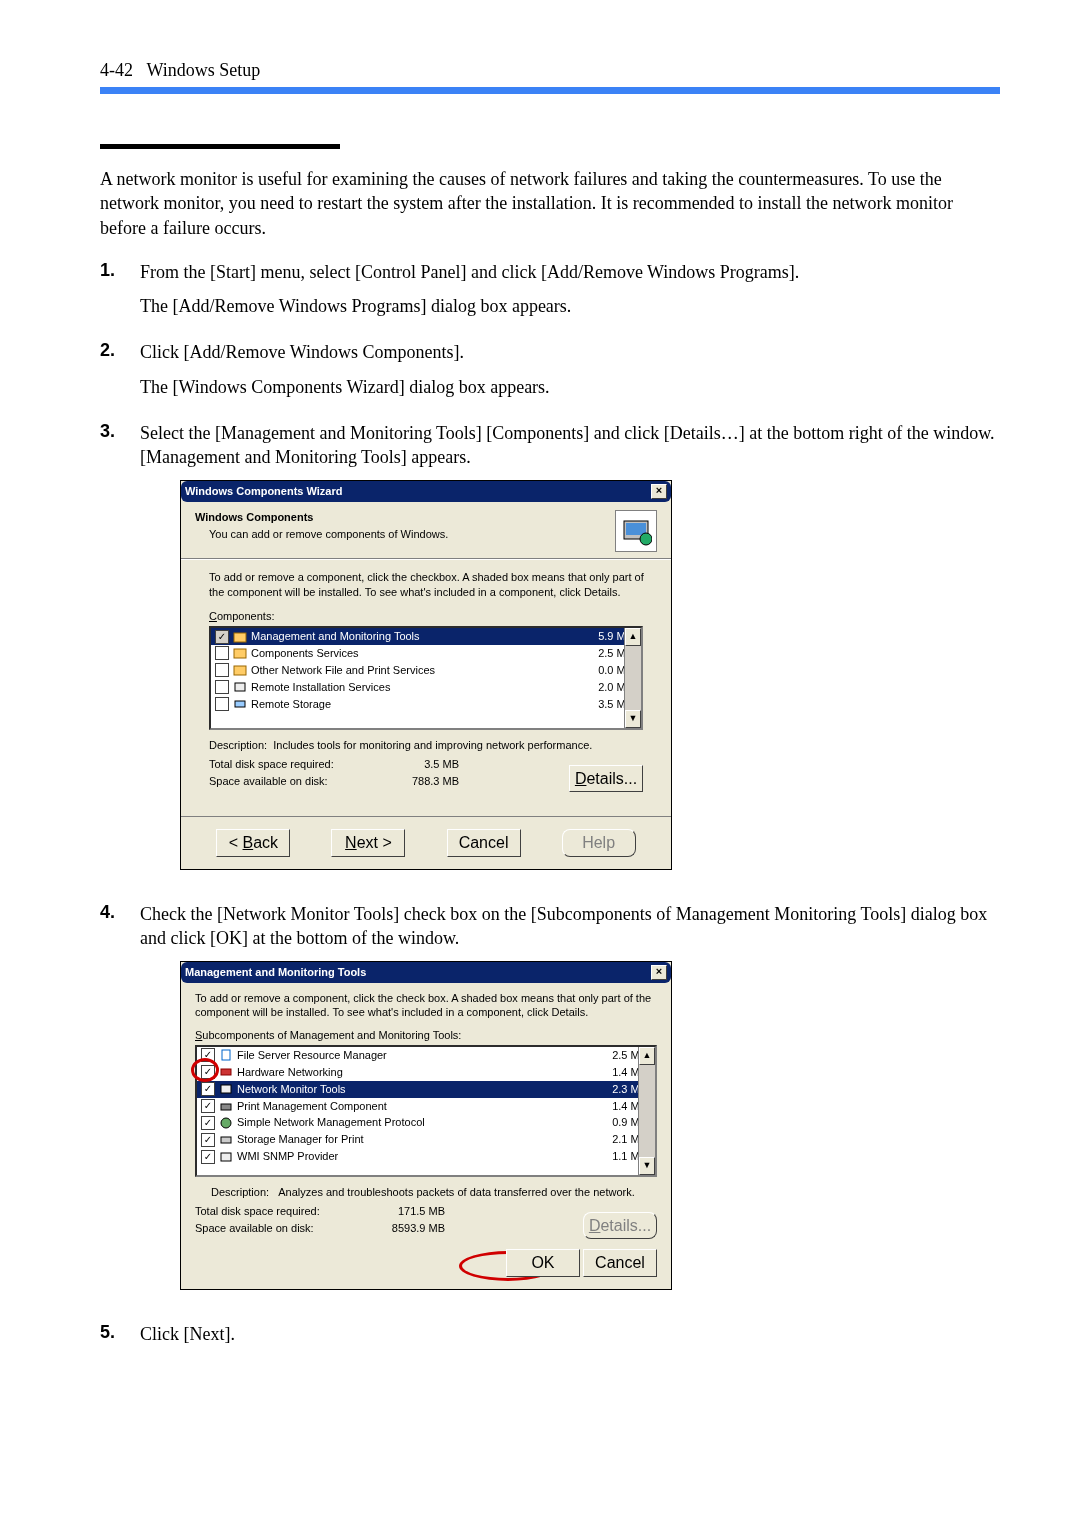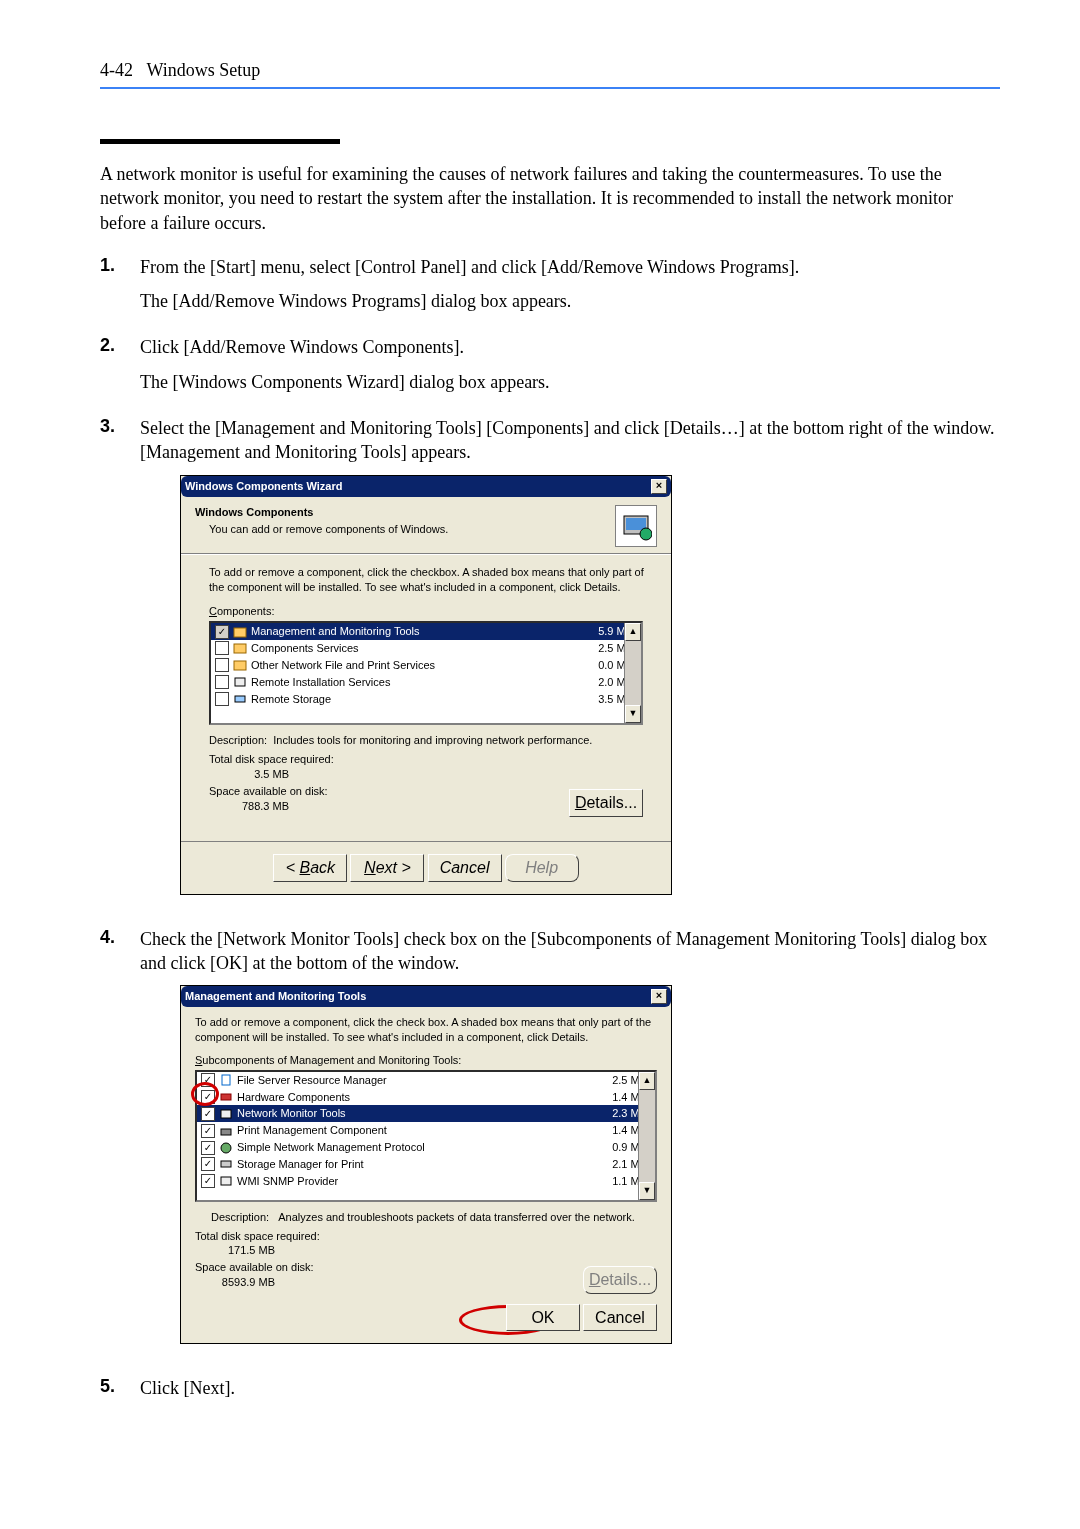--- a/index.html
+++ b/index.html
@@ -10,21 +10,21 @@
     font-size: 18px;
     color: #000;
     width: 1080px;
   }
   .page {
     padding: 60px 80px 60px 100px;
   }
   .header {
     font-size: 18px;
     padding-bottom: 6px;
-    border-bottom: 2px solid #3b82f6;
+    border-bottom: 7px solid #3b82f6;
     margin-bottom: 50px;
   }
   .section-rule {
     width: 240px;
     height: 5px;
     background: #000;
     margin-bottom: 6px;
   }
   h2 {
     font-family: Arial, sans-serif;
@@ -138,38 +138,38 @@
   .row-icon { width:14px;height:14px;display:inline-block; }
   .row-label { flex:1; }
   .row-size { width:70px; text-align:right; padding-right:4px;}
   .scroll-gutter{
     position:absolute; right:0; top:0; bottom:0; width:16px;
     background:#d4d0c8; border-left:1px solid #808080;
     display:flex; flex-direction:column; justify-content:space-between;
   }
   .scroll-btn{height:16px;background:#ece9d8;border:1px solid #fff;border-right-color:#404040;border-bottom-color:#404040;text-align:center;font-size:9px;line-height:14px;color:#000;}
   .desc-row { margin:8px 14px 4px 14px; }
-  .stats-row { display:flex; margin:2px 14px;flex-direction:column; }
+  .stats-row { display:flex; margin:2px 14px; }
   .stats-label{ width:170px; }
   .stats-value{ width:80px; text-align:right; }
   .btn {
     display:inline-block;
     background:#ece9d8;
     border:1px solid #404040;
     border-top-color:#fff; border-left-color:#fff;
     padding:2px 0;
     width:72px;
     text-align:center;
     font-family: Tahoma, Arial, sans-serif;
     font-size:16px;
   }
   .btn.disabled { color:#808080;border-radius:8px; }
   .details-btn-row{ display:flex; justify-content:flex-end; margin:6px 14px 0 14px;}
   .dlg-footer { text-align:center; padding:12px 0 12px 0; border-top:1px solid #808080; margin-top:12px;}
-  .dlg-footer .btn { margin:0 0;font-style:italic; }
+  .dlg-footer .btn { margin:0 19px; }
 
   
   .red-ring {
     position:absolute;
     border:3px solid #d00000;
     border-radius:50%/50%;
     pointer-events:none;
   }
 
   .listbox2 {
@@ -326,21 +326,21 @@
                       <rect x="3" y="2" width="8" height="10" fill="#fff" stroke="#06c"></rect>
                     </svg></span>
                 <span class="row-label">File Server Resource Manager</span>
                 <span class="row-size">2.5 MB</span>
               </div>
               <div class="listbox-row">
                 <span class="chk checked"></span>
                 <span class="row-icon"><svg width="14" height="14">
                       <rect x="2" y="4" width="10" height="6" fill="#c33" stroke="#800"></rect>
                     </svg></span>
-                <span class="row-label">Hardware Components</span>
+                <span class="row-label">Hardware Networking</span>
                 <span class="row-size">1.4 MB</span>
               </div>
               <div class="listbox-row selected">
                 <span class="chk checked"></span>
                 <span class="row-icon"><svg width="14" height="14">
                       <rect x="2" y="3" width="10" height="8" fill="#eee" stroke="#000"></rect>
                     </svg></span>
                 <span class="row-label">Network Monitor Tools</span>
                 <span class="row-size">2.3 MB</span>
               </div>

